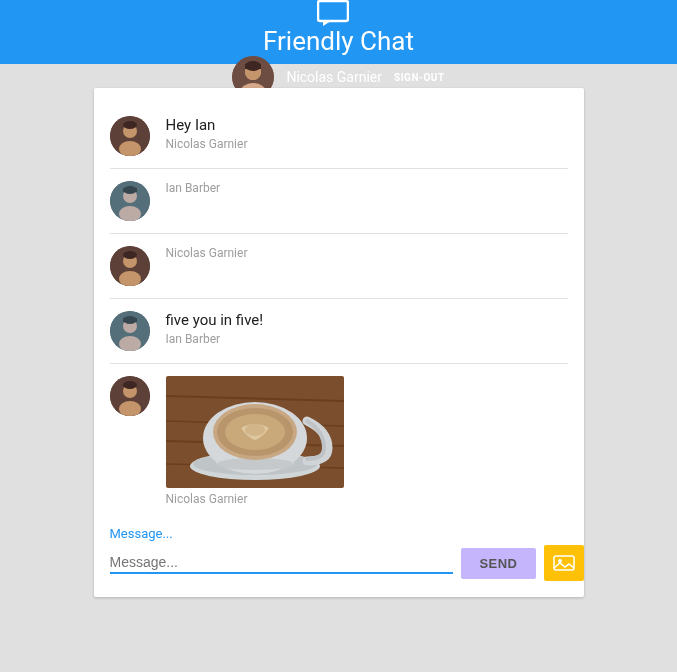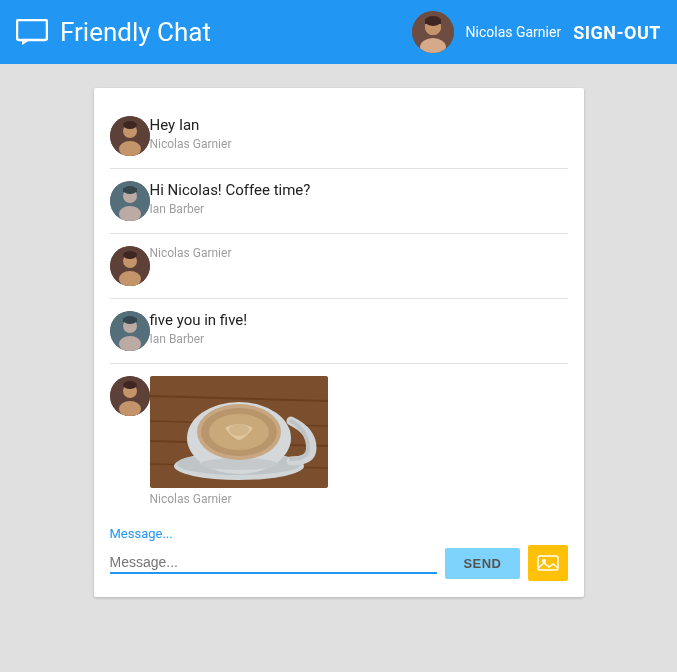--- a/index.html
+++ b/index.html
@@ -11,20 +11,21 @@
     }
 
     
     .header {
       background: #2196F3;
       height: 64px;
       display: flex;
       align-items: center;
       padding: 0 16px;
       color: white;
+      flex-direction: column;
     }
     .header-icon {
       width: 32px;
       height: 26px;
       margin-right: 12px;
       flex-shrink: 0;
     }
     .header-title {
       font-size: 26px;
       font-weight: 400;
@@ -49,21 +50,21 @@
     }
     .avatar-header svg {
       width: 100%;
       height: 100%;
     }
     .user-name {
       font-size: 14px;
       color: white;
     }
     .sign-out {
-      font-size: 18px;
+      font-size: 10px;
       font-weight: 700;
       color: white;
       letter-spacing: 0.5px;
       cursor: pointer;
     }
 
     
     .main {
       padding: 24px 16px 16px 16px;
       display: flex;
@@ -82,20 +83,21 @@
     
     .messages {
       padding: 0 16px;
     }
 
     .message-item {
       display: flex;
       align-items: flex-start;
       padding: 12px 0;
       border-bottom: 1px solid #e0e0e0;
+      gap: 16px;
     }
     .message-item:last-child {
       border-bottom: none;
     }
 
     .avatar-msg {
       width: 40px;
       height: 40px;
       border-radius: 50%;
       flex-shrink: 0;
@@ -120,21 +122,21 @@
       color: #212121;
       margin-bottom: 3px;
     }
     .msg-sender {
       font-size: 12px;
       color: #9e9e9e;
     }
 
     
     .input-area {
-      padding: 8px 16px 16px 16px;
+      padding: 8px 0 16px 16px;
       border-top: none;
     }
     .message-label {
       font-size: 13px;
       color: #2196F3;
       margin-bottom: 4px;
     }
     .input-row {
       display: flex;
       align-items: center;
@@ -144,21 +146,21 @@
       flex: 1;
       border: none;
       border-bottom: 2px solid #2196F3;
       outline: none;
       font-size: 14px;
       padding: 2px 0;
       color: #333;
       background: transparent;
     }
     .send-button {
-      background: #7dd3fc;
+      background: #c4b5fd;
       border: none;
       padding: 8px 18px;
       font-size: 13px;
       font-weight: 700;
       color: #555;
       letter-spacing: 0.5px;
       cursor: pointer;
       border-radius: 2px;
     }
     .image-button {
@@ -222,21 +224,20 @@
         <div class="avatar-msg avatar-ian">
           <svg viewBox="0 0 40 40" width="40" height="40">
             <circle cx="20" cy="20" r="20" fill="#546E7A"></circle>
             <circle cx="20" cy="15" r="7" fill="#BCAAA4"></circle>
             <ellipse cx="20" cy="33" rx="11" ry="8" fill="#BCAAA4"></ellipse>
             <ellipse cx="20" cy="9" rx="7" ry="4" fill="#37474F"></ellipse>
             <rect x="13" y="7" width="14" height="4" fill="#37474F"></rect>
           </svg>
         </div>
         <div class="msg-content">
-          <div class="msg-text">Hi Nicolas! Coffee time?</div>
           <div class="msg-sender">Ian Barber</div>
         </div>
       </div>
 
       <div class="message-item">
         <div class="avatar-msg avatar-nicolas">
           <svg viewBox="0 0 40 40" width="40" height="40">
             <circle cx="20" cy="20" r="20" fill="#5D4037"></circle>
             <circle cx="20" cy="15" r="7" fill="#C4956A"></circle>
             <ellipse cx="20" cy="33" rx="11" ry="8" fill="#C4956A"></ellipse>

